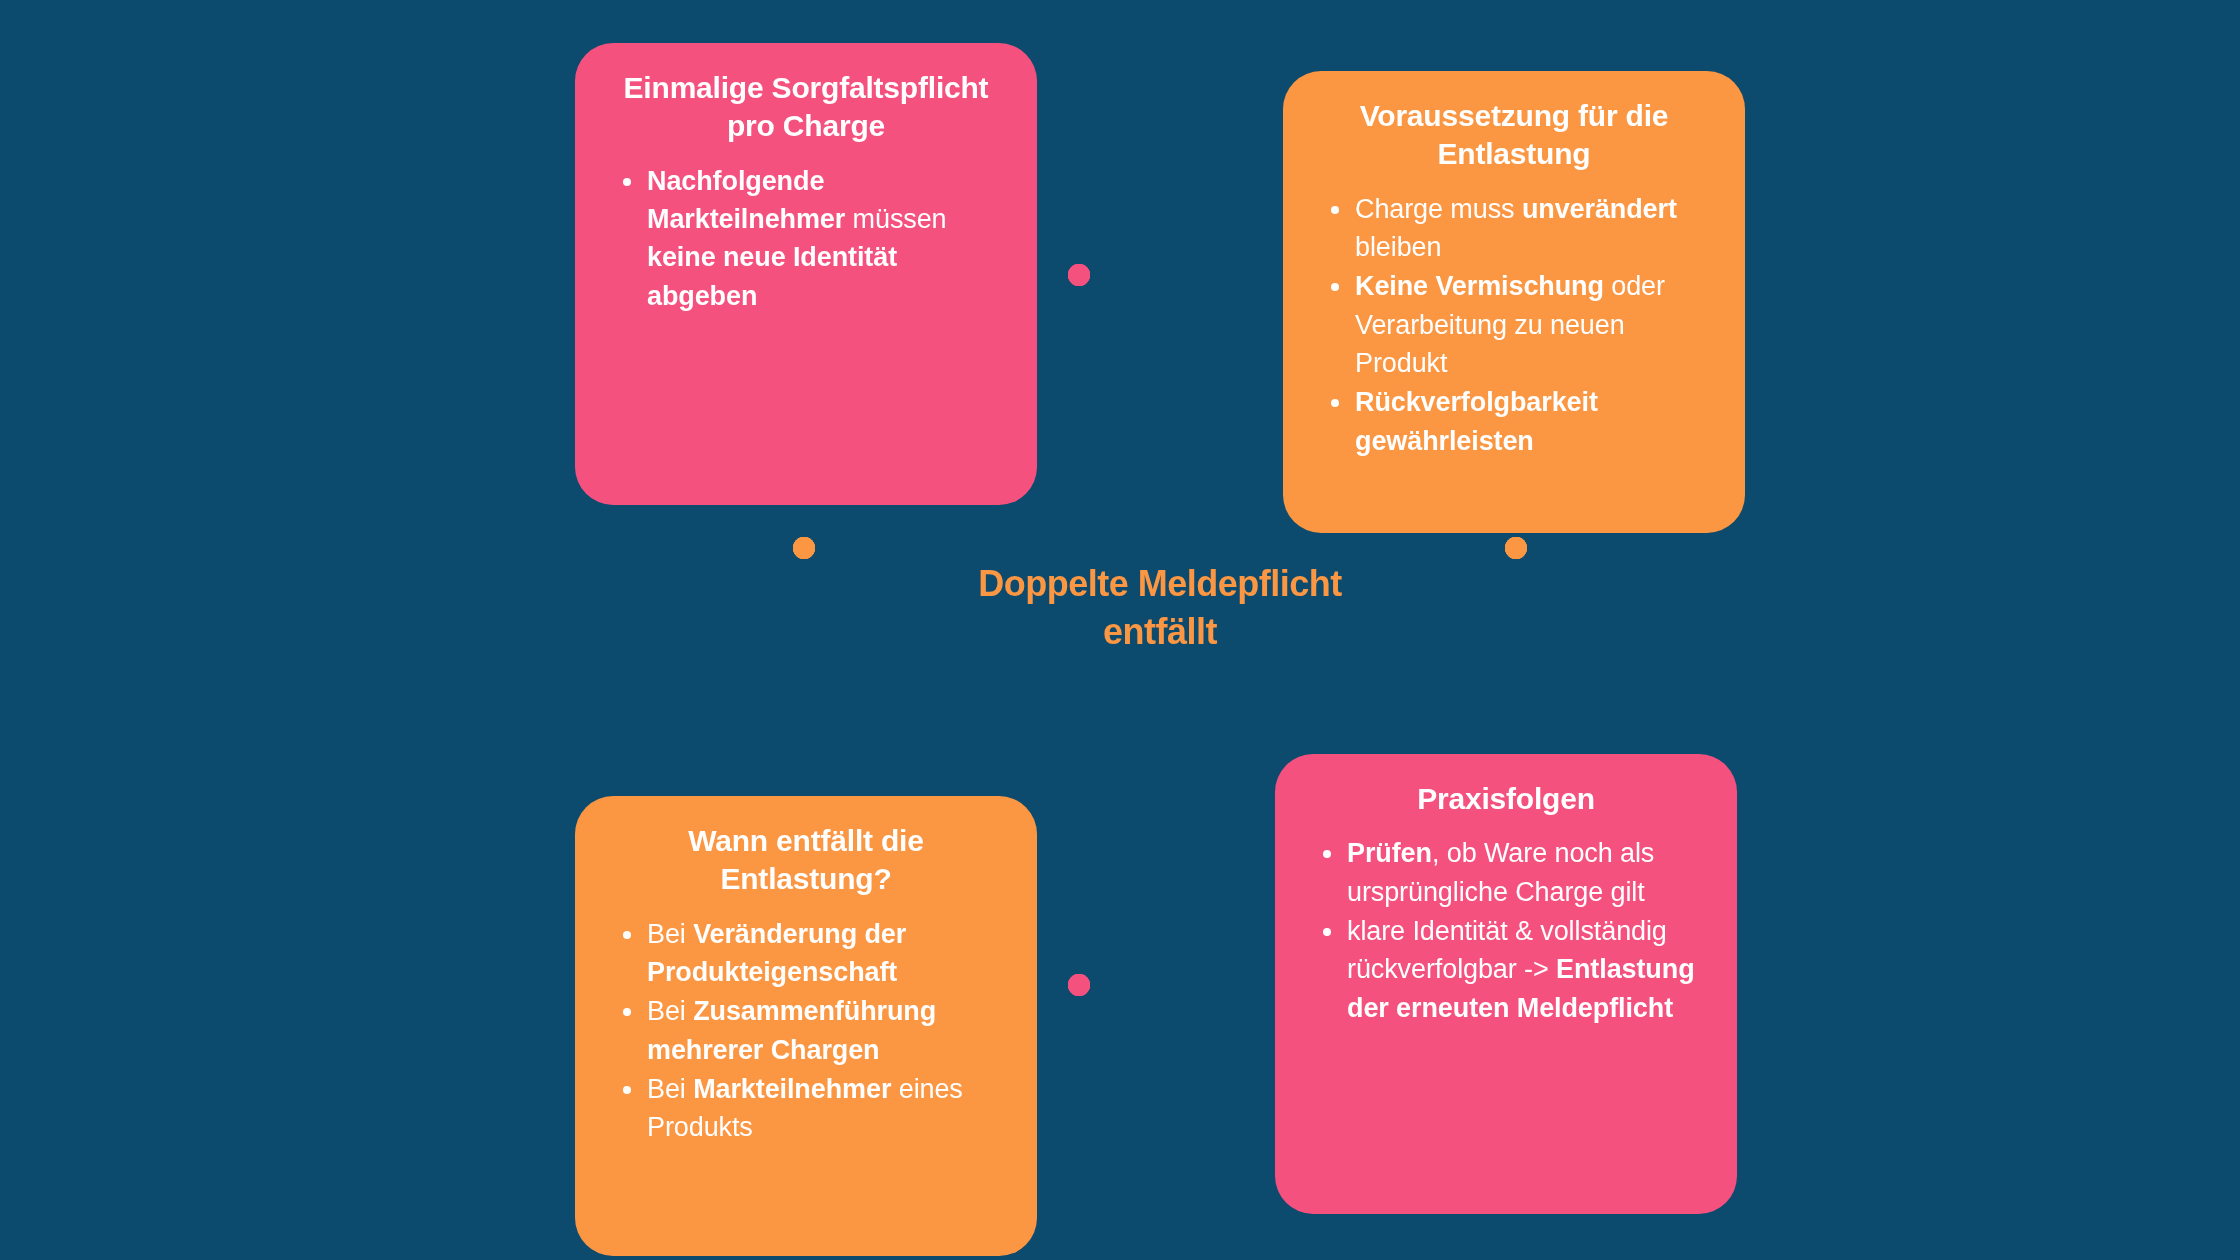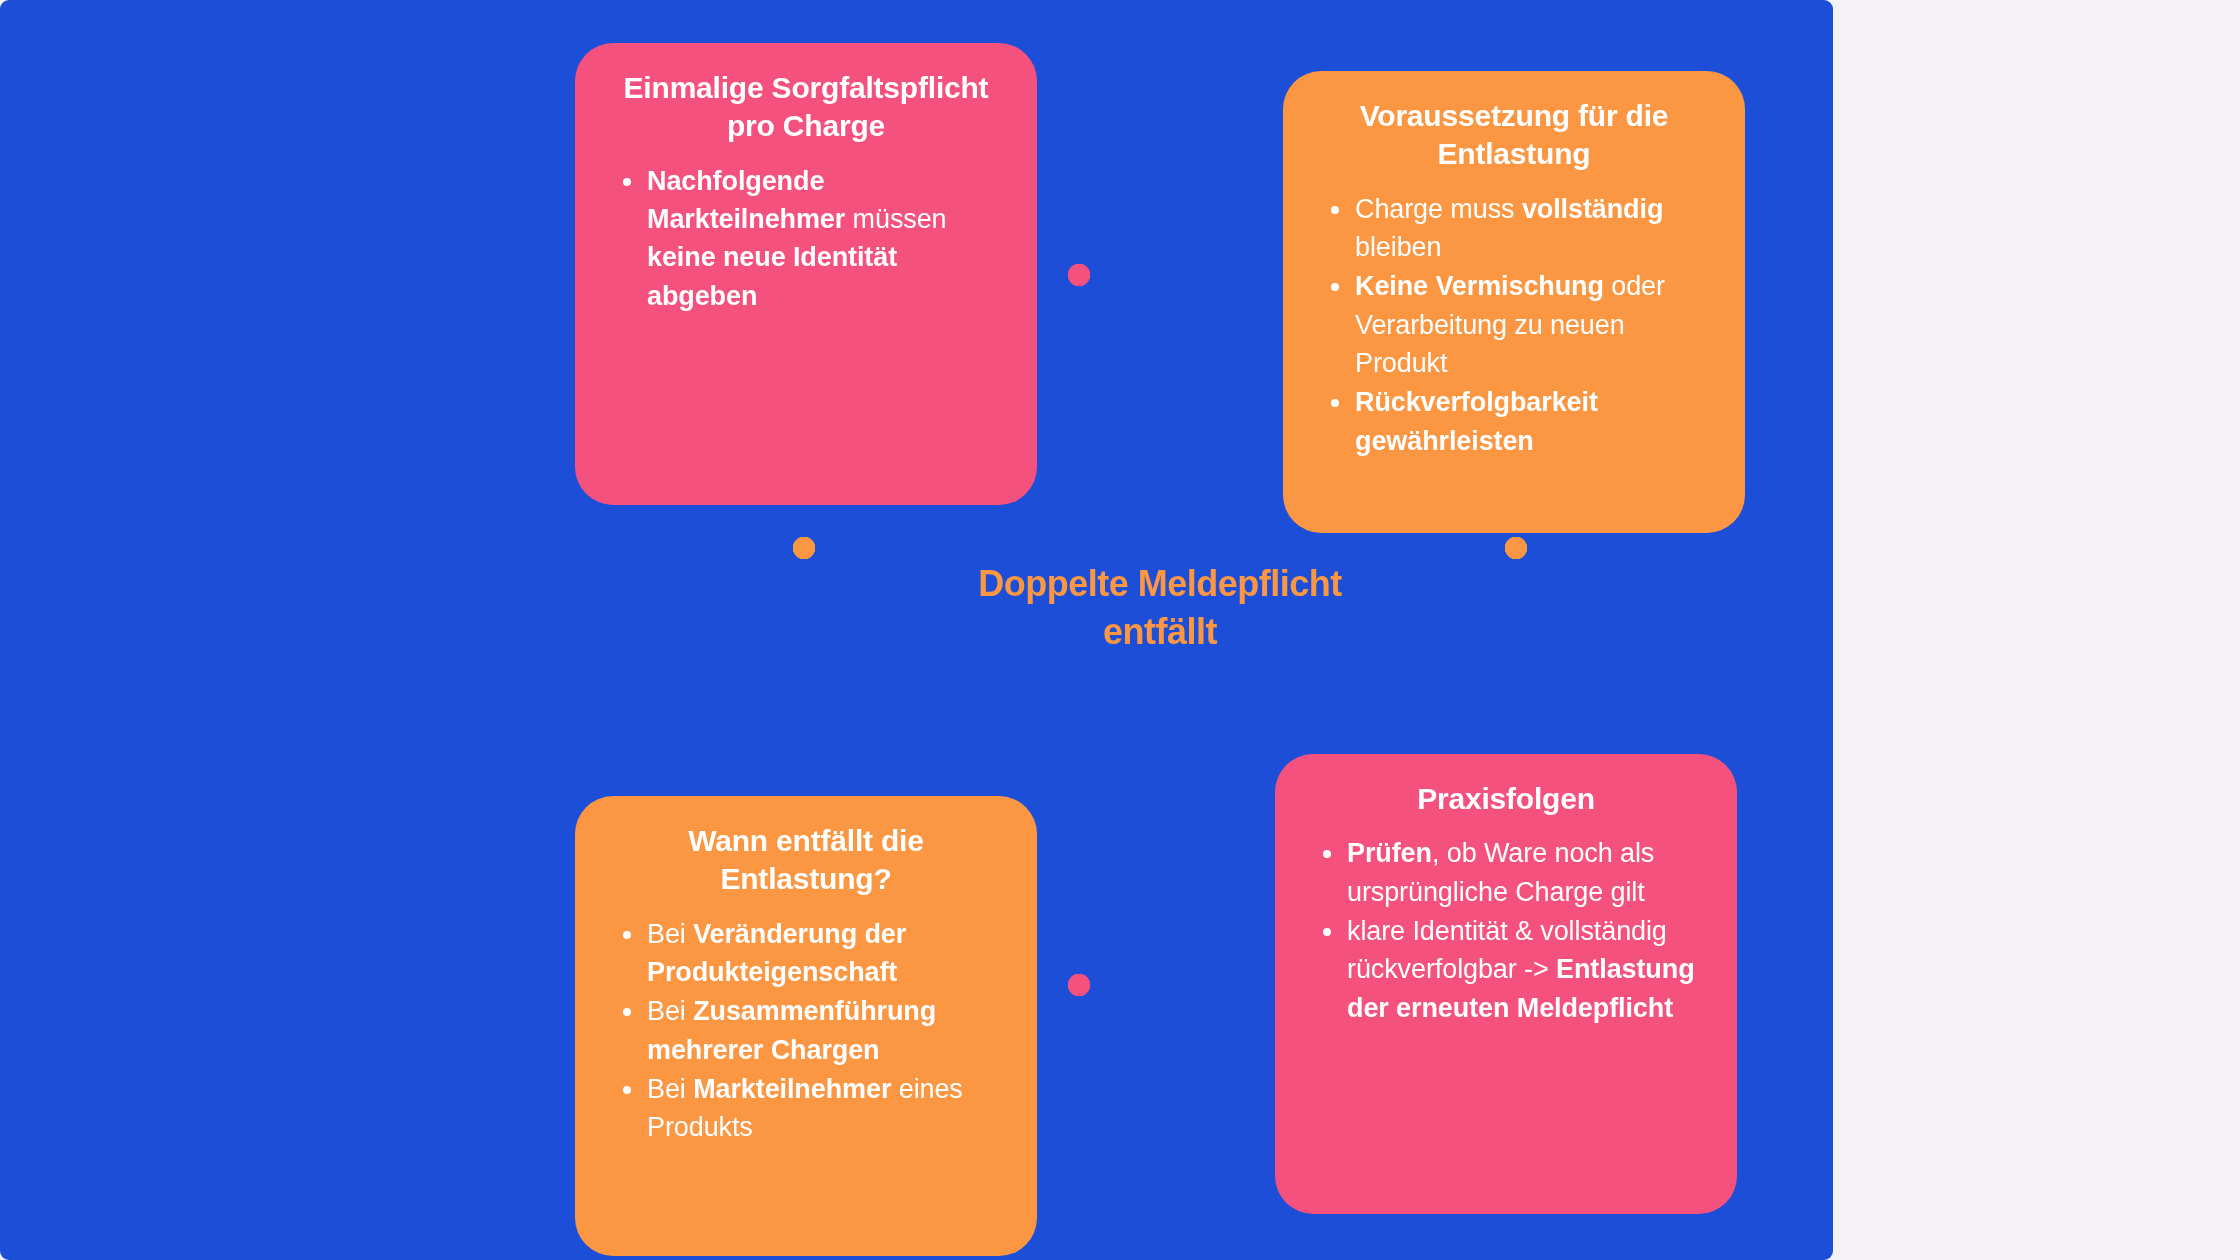--- a/index.html
+++ b/index.html
@@ -7,24 +7,23 @@
   html, body {
     width: 2240px;
     height: 1260px;
     background: #f4f2f5;
     font-family: "Liberation Sans", sans-serif;
     overflow: hidden;
   }
 
   #stage {
     position: relative;
-    width: 1833px;
+    width: 2240px;
     height: 1260px;
-    background: #1d4ed8;
-    border-radius: 9px;
+    background: #0c4a6e;
   }
 
   
   .card {
     position: absolute;
     border-radius: 38px;
     padding: 26px 34px 30px 34px;
     color: #ffffff;
     display: flex;
     flex-direction: column;
@@ -116,21 +115,21 @@
   <div class="card pink" id="card-tl">
     <div class="card-title">Einmalige Sorgfaltspflicht pro Charge</div>
     <ul class="card-list">
         <li><b>Nachfolgende Markteilnehmer</b><span> müssen </span><b>keine neue Identität abgeben</b></li>
       </ul>
   </div>
 
   <div class="card orange" id="card-tr">
     <div class="card-title">Voraussetzung für die Entlastung</div>
     <ul class="card-list">
-        <li><span>Charge muss </span><b>vollständig</b><span> bleiben</span></li>
+        <li><span>Charge muss </span><b>unverändert</b><span> bleiben</span></li>
         <li><b>Keine Vermischung</b><span> oder Verarbeitung zu neuen Produkt</span></li>
         <li><b>Rückverfolgbarkeit gewährleisten</b></li>
       </ul>
   </div>
 
   <div class="card orange" id="card-bl">
     <div class="card-title">Wann entfällt die Entlastung?</div>
     <ul class="card-list">
         <li><span>Bei </span><b>Veränderung der Produkteigenschaft</b></li>
         <li><span>Bei </span><b>Zusammenführung mehrerer Chargen</b></li>

